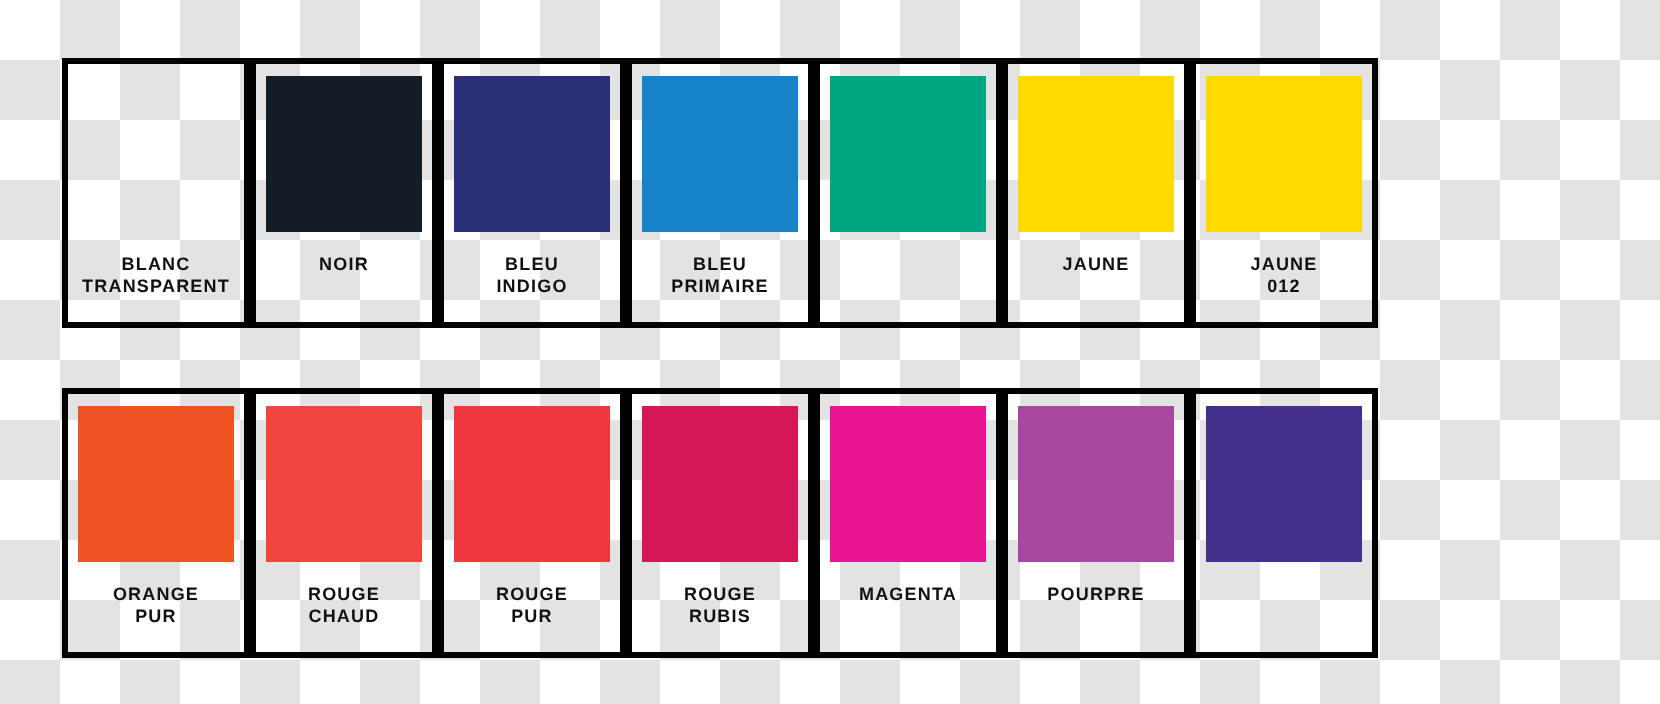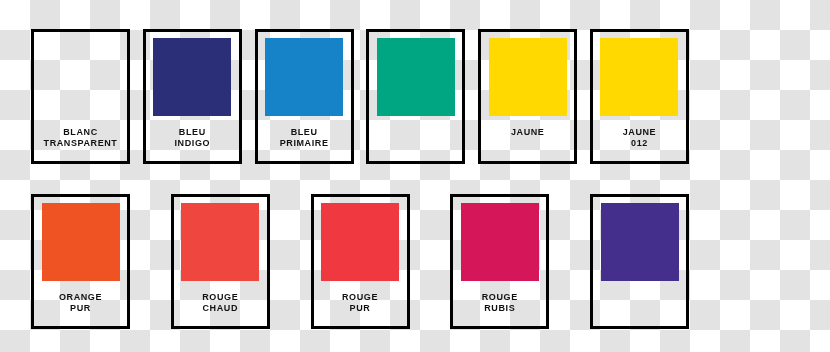--- a/index.html
+++ b/index.html
@@ -92,20 +92,24 @@
 <div id="swatch-board">
   <div id="grid">
 
     <div class="swatch-row">
       <div class="swatch-card">
         <div class="swatch-chip is-transparent"></div>
         <div class="swatch-label">BLANC
 TRANSPARENT</div>
       </div>
       <div class="swatch-card">
+        <div class="swatch-chip" style="background-color: rgb(20, 28, 40);"></div>
+        <div class="swatch-label">NOIR</div>
+      </div>
+      <div class="swatch-card">
         <div class="swatch-chip" style="background-color: rgb(42, 47, 120);"></div>
         <div class="swatch-label">BLEU
 INDIGO</div>
       </div>
       <div class="swatch-card">
         <div class="swatch-chip" style="background-color: rgb(22, 130, 200);"></div>
         <div class="swatch-label">BLEU
 PRIMAIRE</div>
       </div>
       <div class="swatch-card">
@@ -137,18 +141,26 @@
         <div class="swatch-chip" style="background-color: rgb(239, 56, 64);"></div>
         <div class="swatch-label">ROUGE
 PUR</div>
       </div>
       <div class="swatch-card">
         <div class="swatch-chip" style="background-color: rgb(213, 23, 90);"></div>
         <div class="swatch-label">ROUGE
 RUBIS</div>
       </div>
       <div class="swatch-card">
+        <div class="swatch-chip" style="background-color: rgb(233, 20, 144);"></div>
+        <div class="swatch-label">MAGENTA</div>
+      </div>
+      <div class="swatch-card">
+        <div class="swatch-chip" style="background-color: rgb(168, 71, 159);"></div>
+        <div class="swatch-label">POURPRE</div>
+      </div>
+      <div class="swatch-card">
         <div class="swatch-chip" style="background-color: rgb(68, 48, 140);"></div>
       </div>
     </div>
 
   </div>
 </div>
 
 </body></html>

